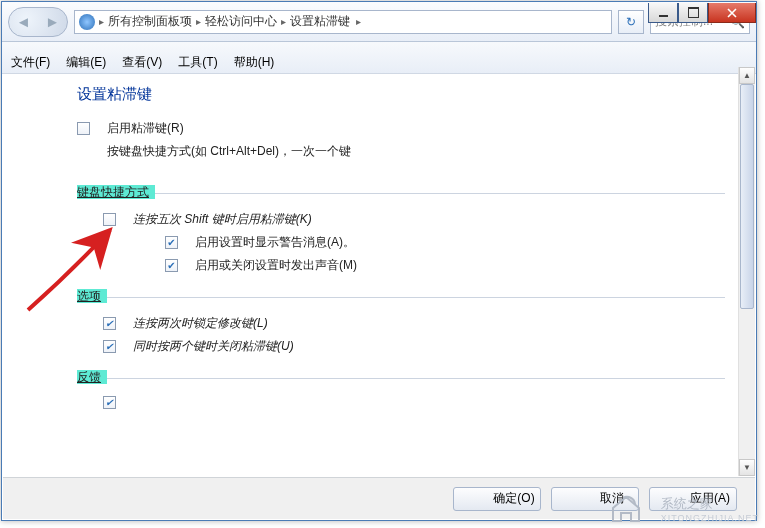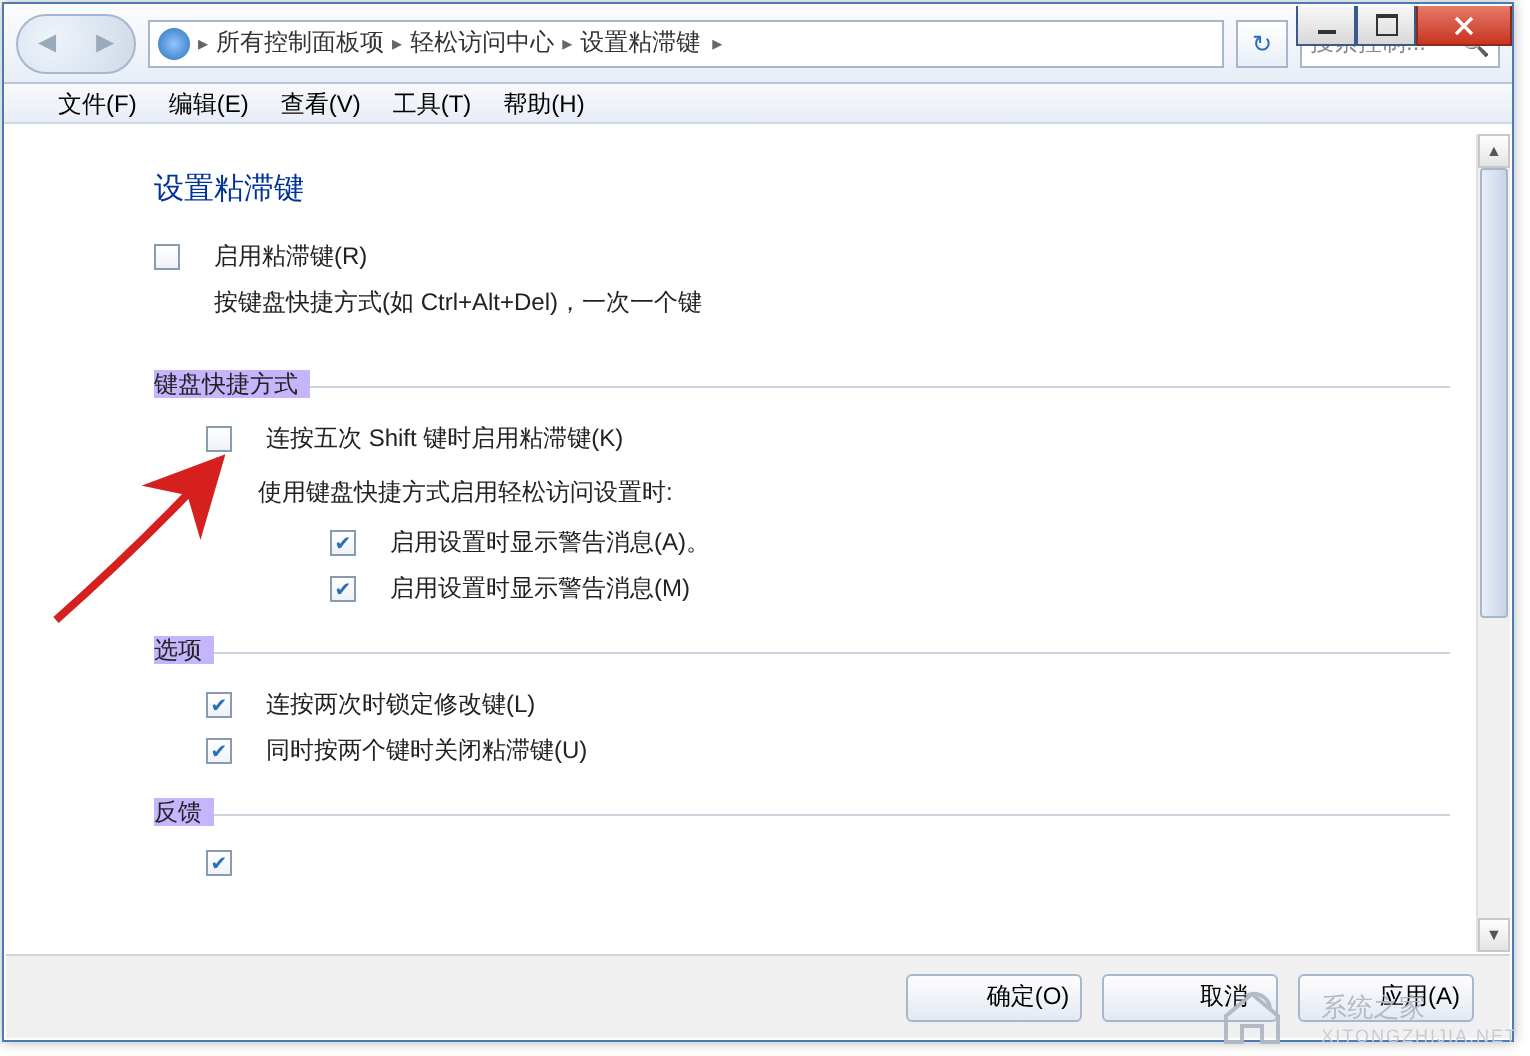--- a/index.html
+++ b/index.html
@@ -19,35 +19,35 @@
 .histbtns { width: 60px; height: 30px; background: radial-gradient(circle at 30% 40%, #eef4fb, #cfd9e8); border: 1px solid #a8b6cc; border-radius: 16px; display: flex; align-items: center; justify-content: space-around; color: #9ab; }
 .histbtns span { font-size: 15px; }
 .addr { flex: 1; height: 24px; border: 1px solid #a8b6cc; background: #fff; display: flex; align-items: center; padding: 0 4px; font-size: 12px; color: #333; gap: 4px; }
 .addr .sep { color: #666; font-size: 10px; }
 .addr .cp-icon { width: 16px; height: 16px; background: radial-gradient(circle,#8fc6ff,#2b6fb8); border-radius: 50%; display: inline-block; flex-shrink: 0; }
 .refresh { width: 26px; height: 24px; border: 1px solid #a8b6cc; background: linear-gradient(#fff,#e8eef7); display: flex; align-items: center; justify-content: center; color: #2b6fb8; font-size: 12px; cursor: pointer; }
 .searchbox { width: 100px; height: 24px; border: 1px solid #a8b6cc; background: #fff; display: flex; align-items: center; padding: 0 4px; font-size: 12px; color: #888; }
 .searchbox .mag { margin-left: auto; color: #2b6fb8; }
 
 
-.menubar { height: 20px; background: linear-gradient(#f7f9fc,#e8eef7); border-bottom: 1px solid #d0d8e4; display: flex; align-items: flex-start; padding: 0 20px; font-size: 12px; gap: 2px; }
+.menubar { height: 32px; background: linear-gradient(#f7f9fc,#e8eef7); border-bottom: 1px solid #d0d8e4; display: flex; align-items: flex-end; padding: 0 2px; font-size: 12px; gap: 2px; }
 .menuitem { padding: 2px 7px; cursor: pointer; }
 
 
 .content-wrap { position: absolute; top: 65px; left: 1px; right: 1px; bottom: 44px; overflow: hidden; }
 .content { padding: 18px 30px 18px 74px; font-size: 12px; color: #222; overflow-y: auto; height: 100%; }
 .content h1 { font-size: 15px; color: #003399; font-weight: 400; margin-bottom: 16px; }
 .row { display: flex; align-items: center; gap: 17px; margin: 6px 0; }
-.row.ind2 { margin-left: 26px; }
+.row.ind2 { margin-left: 26px; font-style: italic; }
 .row.ind3 { margin-left: 52px; padding-left: 36px; }
 .cb { width: 13px; height: 13px; border: 1px solid #8a9ab0; background: linear-gradient(#fff,#eef2f8); display: inline-flex; align-items: center; justify-content: center; font-size: 10px; color: #2b6fb8; flex-shrink: 0; }
 .cb.checked::before { content: "✔"; }
 .grouphead { position: relative; margin: 14px 0 10px 0; color: #222; }
 .grouphead .line { position: absolute; left: 0; right: 0; top: 50%; border-top: 1px solid #ccd4e0; }
-.grouphead .lbl { position: relative; background: #c4b5fd; padding-right: 6px; z-index: 1; }
+.grouphead .lbl { position: relative; background: #5eead4; padding-right: 6px; z-index: 1; text-decoration: underline; }
 .helper { margin-left: 30px; margin-bottom: 24px; }
 .sub-intro { margin: 10px 0 8px 52px; }
 
 
 .vscroll { position: absolute; right: 1px; top: 65px; bottom: 44px; width: 17px; background: #f0f0f0; border-left: 1px solid #e0e0e0; display: flex; flex-direction: column; }
 .vscroll .arr { height: 17px; background: linear-gradient(#fefefe,#e4e4e4); border: 1px solid #c8c8c8; display: flex; align-items: center; justify-content: center; font-size: 8px; color: #555; cursor: pointer; }
 .vscroll .track { flex: 1; position: relative; }
 .vscroll .thumb { position: absolute; left: 1px; right: 1px; top: 0; height: 60%; background: linear-gradient(90deg,#e8eef7,#c8d4e8); border: 1px solid #a8b6cc; border-radius: 2px; }
 
 
@@ -122,29 +122,28 @@
       <div class="grouphead">
         <span class="line"></span>
         <span class="lbl">键盘快捷方式</span>
       </div>
 
       <div class="row ind2">
         <span class="cb"></span>
         <span>连按五次 Shift 键时启用粘滞键(K)</span>
       </div>
 
-      <div class="sub-intro">使用键盘快捷方式启用轻松访问设置时:</div>
 
       <div class="row ind3">
         <span class="cb checked"></span>
         <span>启用设置时显示警告消息(A)。</span>
       </div>
       <div class="row ind3">
         <span class="cb checked"></span>
-        <span>启用设置时显示警告消息(M)</span>
+        <span>启用或关闭设置时发出声音(M)</span>
       </div>
 
       <div class="grouphead">
         <span class="line"></span>
         <span class="lbl">选项</span>
       </div>
 
       <div class="row ind2">
         <span class="cb checked"></span>
         <span>连按两次时锁定修改键(L)</span>

